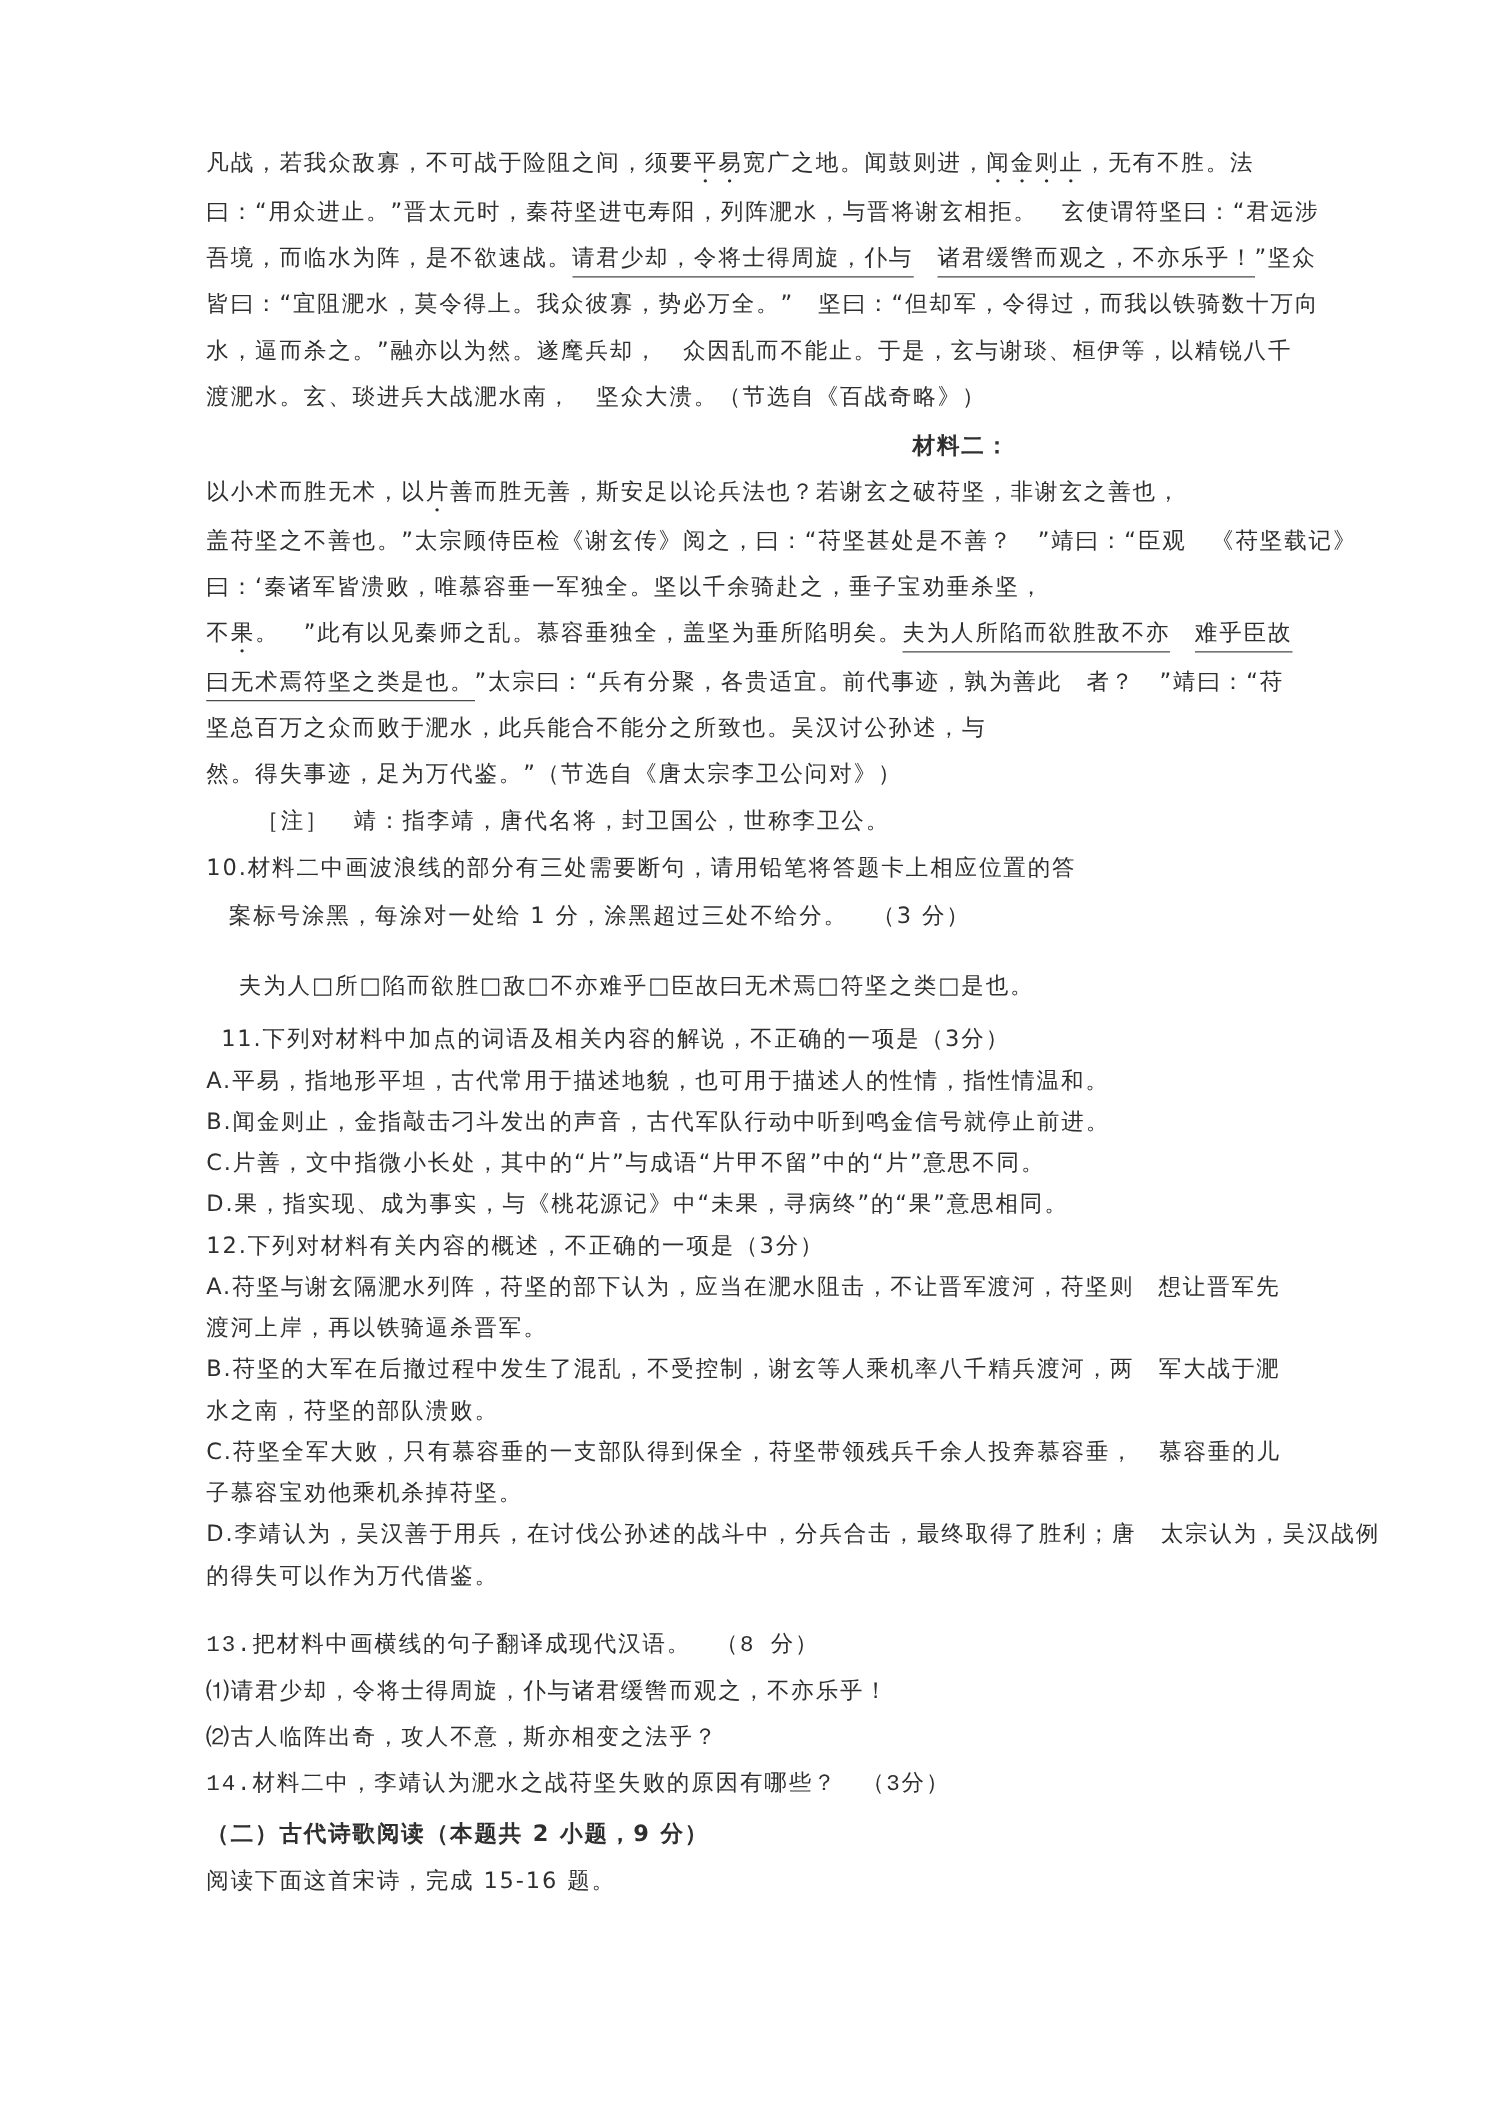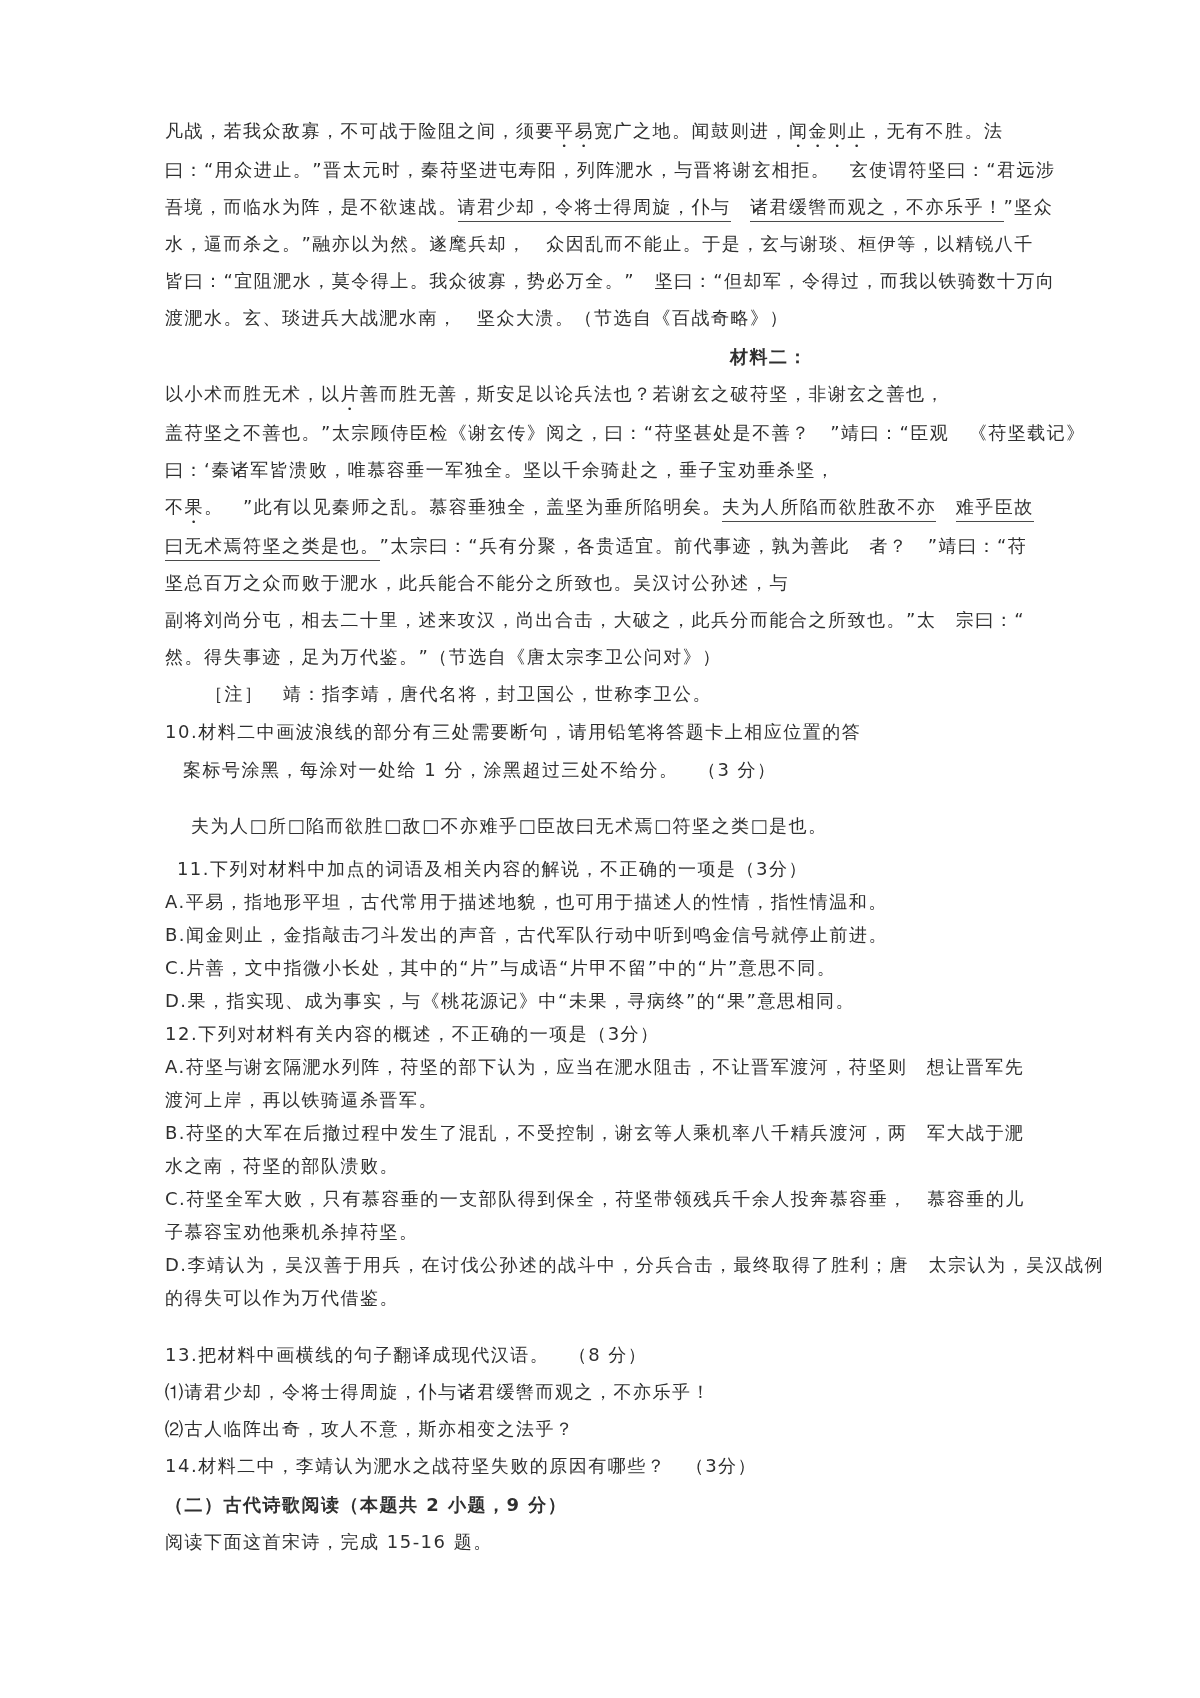--- a/index.html
+++ b/index.html
@@ -48,48 +48,47 @@
     font-weight:700;
     text-align:right;
   }
   .q10{margin-top:2px;}
   .q10 .line{line-height:36px;}
   .q10 .line:nth-child(2){margin-top:2px;}
   .q10 .line:nth-child(3){margin-top:20px;}
   .q11{margin-top:8px;text-align:right;}
   .q11 .line,.q12 .line{line-height:33px;}
   .q13{margin-top:22px;}
-  .q13 .line,.q14 .line{line-height:37px;}
+  .q13 .line,.q14 .line{line-height:37px;font-family:Liberation Mono, monospace;}
   .section2-heading .line{line-height:37px;font-weight:700;margin-top:2px;}
   .section2-intro .line{line-height:37px;}
 </style>
 </head>
 <body>
 
 <div class="page">
 
   <div class="material">
       <div class="line"><span>凡战，若我众敌寡，不可战于险阻之间，须要</span><span class="dots">平易</span><span>宽广之地。闻鼓则进，</span><span class="dots">闻金则止</span><span>，无有不胜。法</span></div>
       <div class="line"><span>曰：“用众进止。”晋太元时，秦苻坚进屯寿阳，列阵淝水，与晋将谢玄相拒。　玄使谓符坚曰：“君远涉</span></div>
       <div class="line"><span>吾境，而临水为阵，是不欲速战。</span><span class="underline">请君少却，令将士得周旋，仆与</span><span>　</span><span class="underline">诸君缓辔而观之，不亦乐乎！</span><span>”坚众</span></div>
+      <div class="line"><span>皆曰：“宜阻淝水，莫令得上。我众彼寡，势必万全。”　坚曰：“但却军，令得过，而我以铁骑数十万向</span></div>
       <div class="line"><span>水，逼而杀之。”融亦以为然。遂麾兵却，　众因乱而不能止。于是，玄与谢琰、桓伊等，以精锐八千</span></div>
-      <div class="line"><span>皆曰：“宜阻淝水，莫令得上。我众彼寡，势必万全。”　坚曰：“但却军，令得过，而我以铁骑数十万向</span></div>
       <div class="line"><span>渡淝水。玄、琰进兵大战淝水南，　坚众大溃。（节选自《百战奇略》）</span></div>
     </div>
 
   <div class="m2-heading">材料二：</div>
 
   <div class="material">
       <div class="line"><span>以小术而胜无术，以</span><span class="dots">片</span><span>善而胜无善，斯安足以论兵法也？若谢玄之破苻坚，非谢玄之善也，</span></div>
       <div class="line"><span>盖苻坚之不善也。”太宗顾侍臣检《谢玄传》阅之，曰：“苻坚甚处是不善？　”靖曰：“臣观　《苻坚载记》</span></div>
       <div class="line"><span>曰：‘秦诸军皆溃败，唯慕容垂一军独全。坚以千余骑赴之，垂子宝劝垂杀坚，</span></div>
       <div class="line"><span>不</span><span class="dots">果</span><span>。　”此有以见秦师之乱。慕容垂独全，盖坚为垂所陷明矣。</span><span class="underline">夫为人所陷而欲胜敌不亦</span><span>　</span><span class="underline">难乎臣故</span></div>
       <div class="line"><span class="underline">曰无术焉符坚之类是也。</span><span>”太宗曰：“兵有分聚，各贵适宜。前代事迹，孰为善此　者？　”靖曰：“苻</span></div>
       <div class="line"><span>坚总百万之众而败于淝水，此兵能合不能分之所致也。吴汉讨公孙述，与</span></div>
-      <div class="line"><span>副将刘尚分屯，相去二十里，述来攻汉，尚出合击，大破之，此兵分而能合之所致也。”太　宗曰：“</span></div>
       <div class="line"><span>然。得失事迹，足为万代鉴。”（节选自《唐太宗李卫公问对》）</span></div>
     </div>
 
   <div class="footnote">
       <div class="line ind3"><span>［注］　靖：指李靖，唐代名将，封卫国公，世称李卫公。</span></div>
     </div>
 
   <div class="q q10">
       <div class="line"><span>10.材料二中画波浪线的部分有三处需要断句，请用铅笔将答题卡上相应位置的答</span></div>
       <div class="line ind1"><span>案标号涂黑，每涂对一处给 1 分，涂黑超过三处不给分。　（3 分）</span></div>

